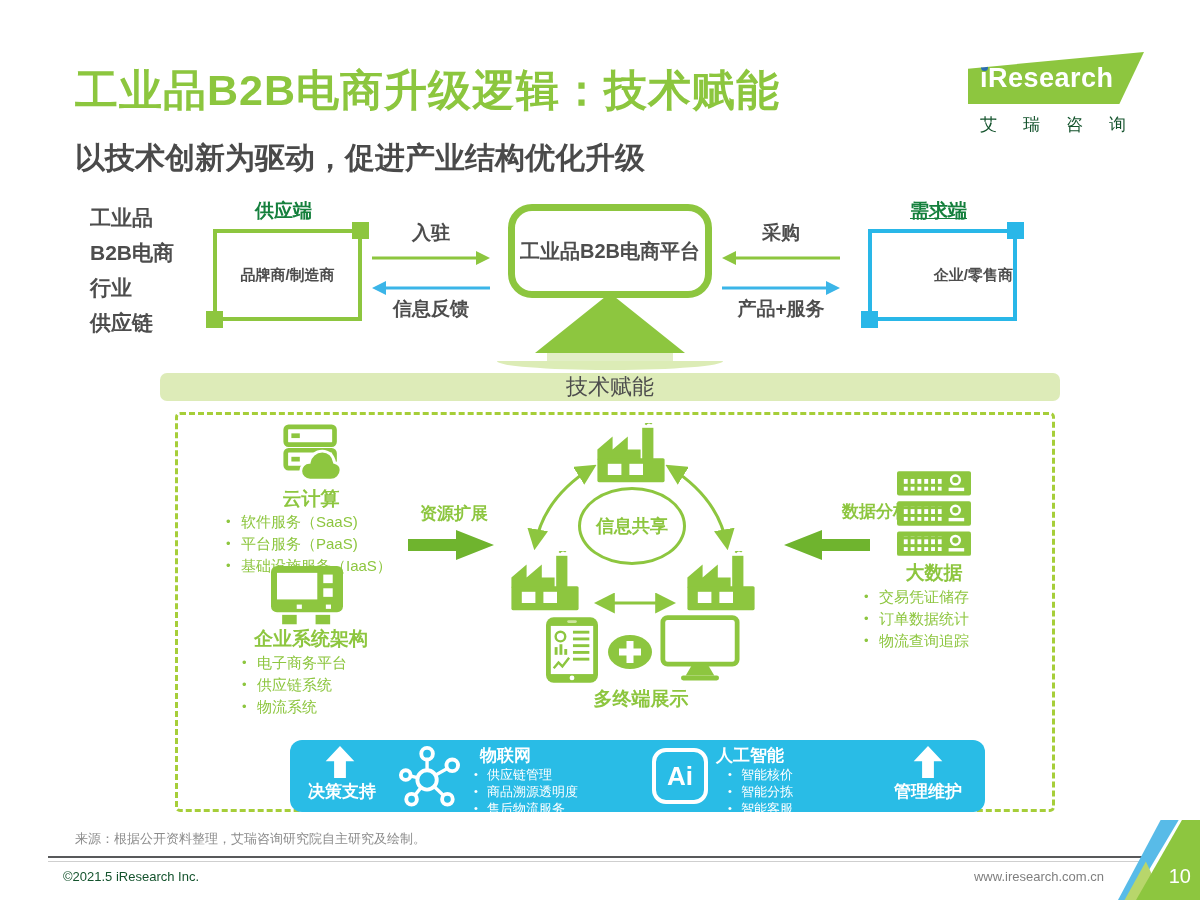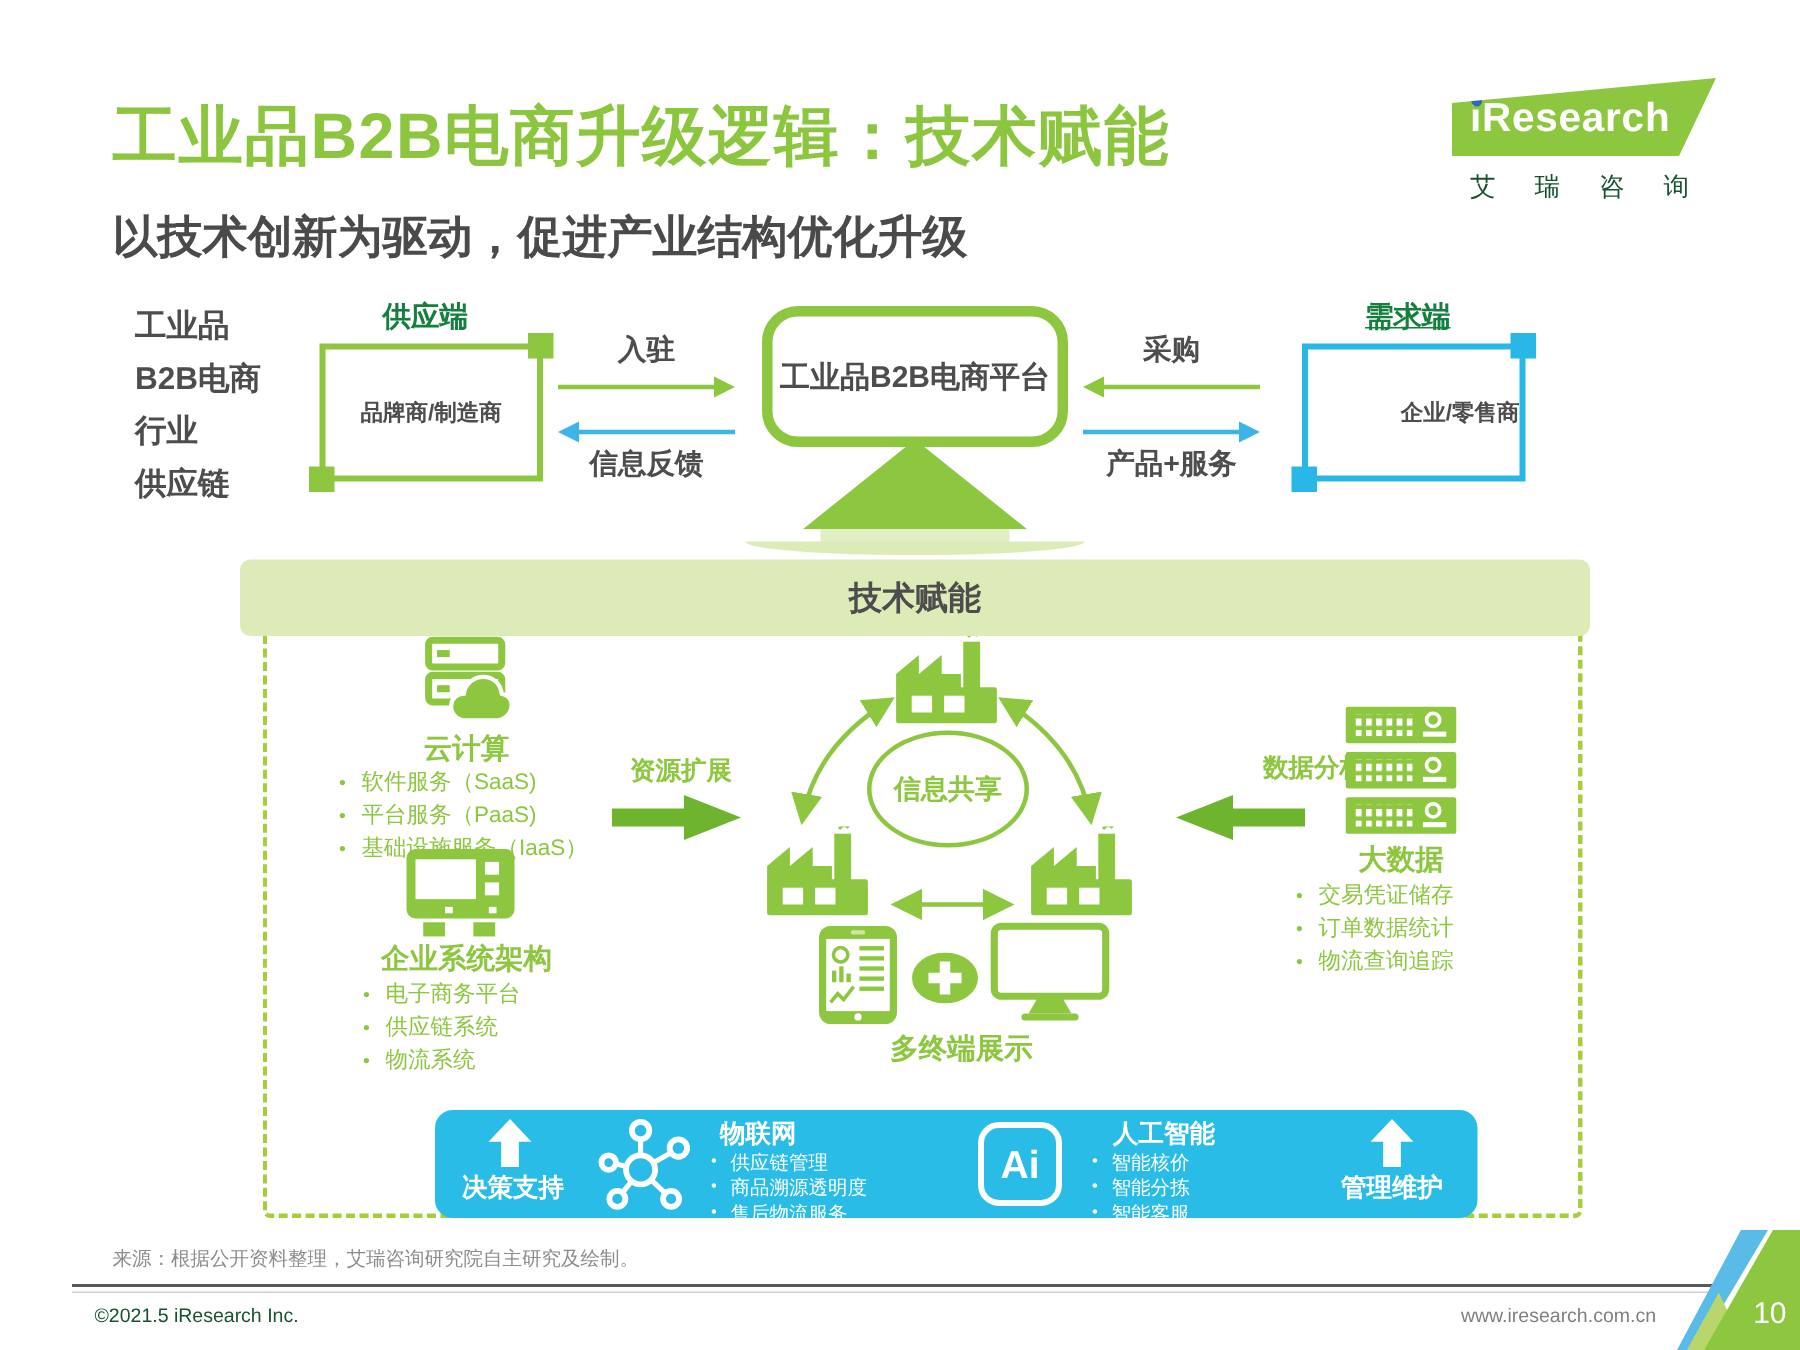--- a/index.html
+++ b/index.html
@@ -35,22 +35,22 @@
   .lbl-purchase{left:722px;top:220px;} .lbl-prodserv{left:722px;top:296px;}
   .asvg{overflow:visible;}
   .platform-box{left:508px;top:204px;width:204px;height:94px;border:7px solid #8dc63f;border-radius:24px;
                 background:#fff;font-size:20px;font-weight:bold;z-index:2;box-sizing:border-box;}
   .platform-tri{left:535px;top:293px;width:150px;height:60px;background:#8dc63f;
                 clip-path:polygon(50% 0,100% 100%,0 100%);z-index:1;}
   .ped1{left:547px;top:353px;width:126px;height:11px;background:#e2eec6;}
   .ped2{left:497px;top:361px;width:226px;height:9px;background:#dcecb6;border-radius:0 0 110px 110px/0 0 9px 9px;}
 
   
-  .banner{left:160px;top:373px;width:900px;height:51px;background:#ddebb8;border-radius:7px;
-          font-size:22px;font-weight:bold;color:#4d4d4d;z-index:3;}
+  .banner{left:160px;top:373px;width:900px;height:28px;background:#ddebb8;border-radius:7px;
+          font-size:22px;font-weight:normal;color:#4d4d4d;z-index:3;}
   .panel{left:175px;top:412px;width:880px;height:400px;border:3px dashed #a6ce39;border-radius:5px;box-sizing:border-box;}
 
   .g-title{font-size:19px;font-weight:bold;color:#8dc63f;text-align:center;}
   .g-list{list-style:none;margin:0;padding:0;font-size:15px;color:#8dc63f;line-height:22px;}
   .g-list li{position:relative;padding-left:15px;white-space:nowrap;}
   .g-list li::before{content:"•";position:absolute;left:0;top:0;font-size:13px;}
   .glabel{font-size:17px;font-weight:bold;color:#8dc63f;text-align:center;}
 
   .icon-cloud{left:282px;top:423px;} .cloud-title{left:250px;top:486px;width:122px;}
   .cloud-list{left:226px;top:511px;}
@@ -74,21 +74,21 @@
   .w-title{position:absolute;font-size:17px;font-weight:bold;color:#fff;white-space:nowrap;}
   .w-list{position:absolute;list-style:none;margin:0;padding:0;font-size:13px;color:#fff;line-height:17px;}
   .w-list li{position:relative;padding-left:13px;white-space:nowrap;}
   .w-list li::before{content:"•";position:absolute;left:0;top:0;font-size:11px;}
   .decision-arrow{position:absolute;left:32px;top:6px;}
   .decision-label{position:absolute;left:4px;top:40px;width:96px;text-align:center;font-size:17px;font-weight:bold;color:#fff;}
   .icon-network{position:absolute;left:108px;top:5px;}
   .iot-title{left:190px;top:4px;} .iot-list{left:184px;top:26px;}
   .ai-box{position:absolute;left:362px;top:8px;width:56px;height:56px;border:4px solid #fff;border-radius:14px;
           font-size:26px;font-weight:bold;color:#fff;box-sizing:border-box;}
-  .ai-title{left:452px;top:4px;text-align:center;} .ai-list{left:438px;top:26px;}
+  .ai-title{left:426px;top:4px;text-align:center;} .ai-list{left:438px;top:26px;}
   .maintain-arrow{position:absolute;left:620px;top:6px;}
   .maintain-label{position:absolute;left:590px;top:40px;width:96px;text-align:center;font-size:17px;font-weight:bold;color:#fff;}
 
   
   .source{left:75px;top:830px;font-size:13px;color:#8c8c8c;}
   .rule-dark{left:48px;top:856px;width:1104px;border-top:2px solid #58595b;}
   .rule-light{left:48px;top:861px;width:1104px;border-top:1px solid #cfcfcf;}
   .copyright{left:63px;top:869px;font-size:13px;color:#14532d;}
   .website{right:96px;top:869px;font-size:13px;color:#7f7f7f;}
   .corner-deco{right:0;bottom:0;width:82px;height:80px;}

